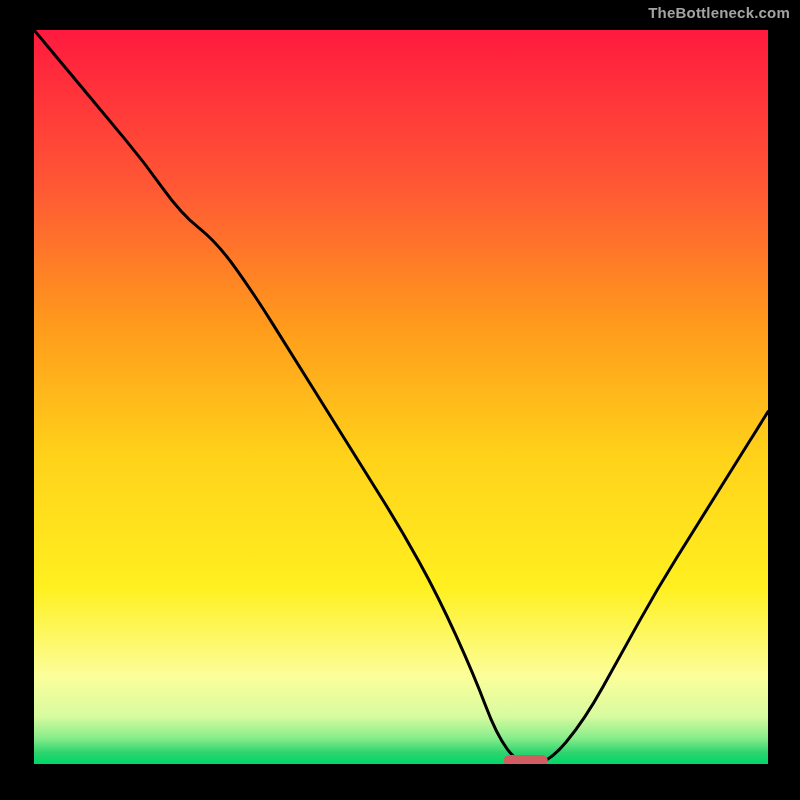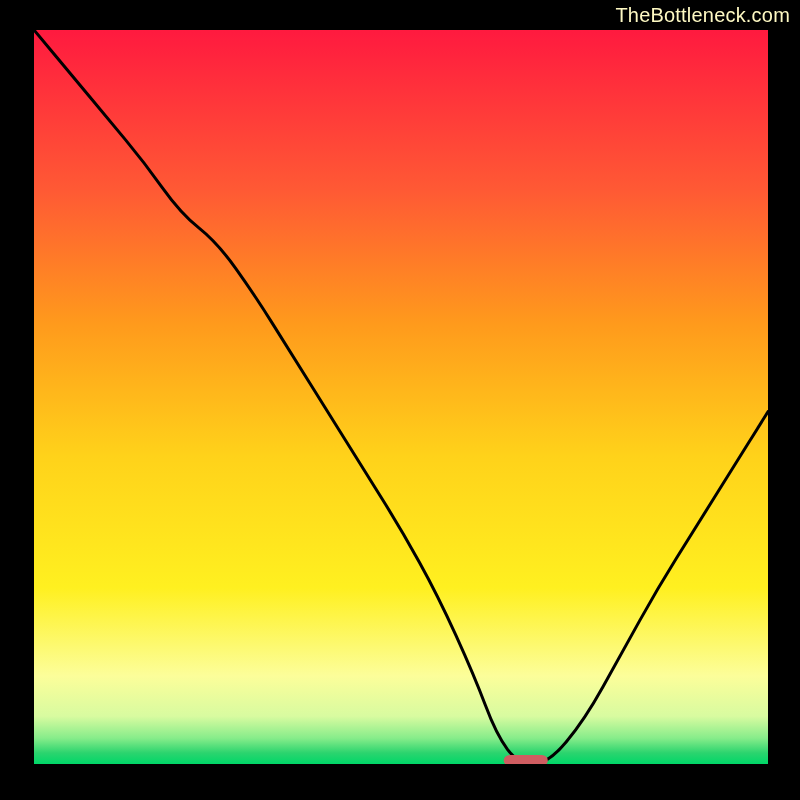--- a/index.html
+++ b/index.html
@@ -14,23 +14,23 @@
   .frame {
     position: relative;
     width: 800px;
     height: 800px;
     background: #000;
   }
   .watermark {
     position: absolute;
     top: 4px;
     right: 10px;
-    color: #fef9c3;
-    font-size: 20px;
-    font-weight: 400;
+    color: #a3a3a3;
+    font-size: 15px;
+    font-weight: 700;
     letter-spacing: 0.2px;
     z-index: 10;
   }
   .plot-wrap {
     position: absolute;
     left: 34px;
     top: 30px;
     width: 734px;
     height: 734px;
     background: #000;

